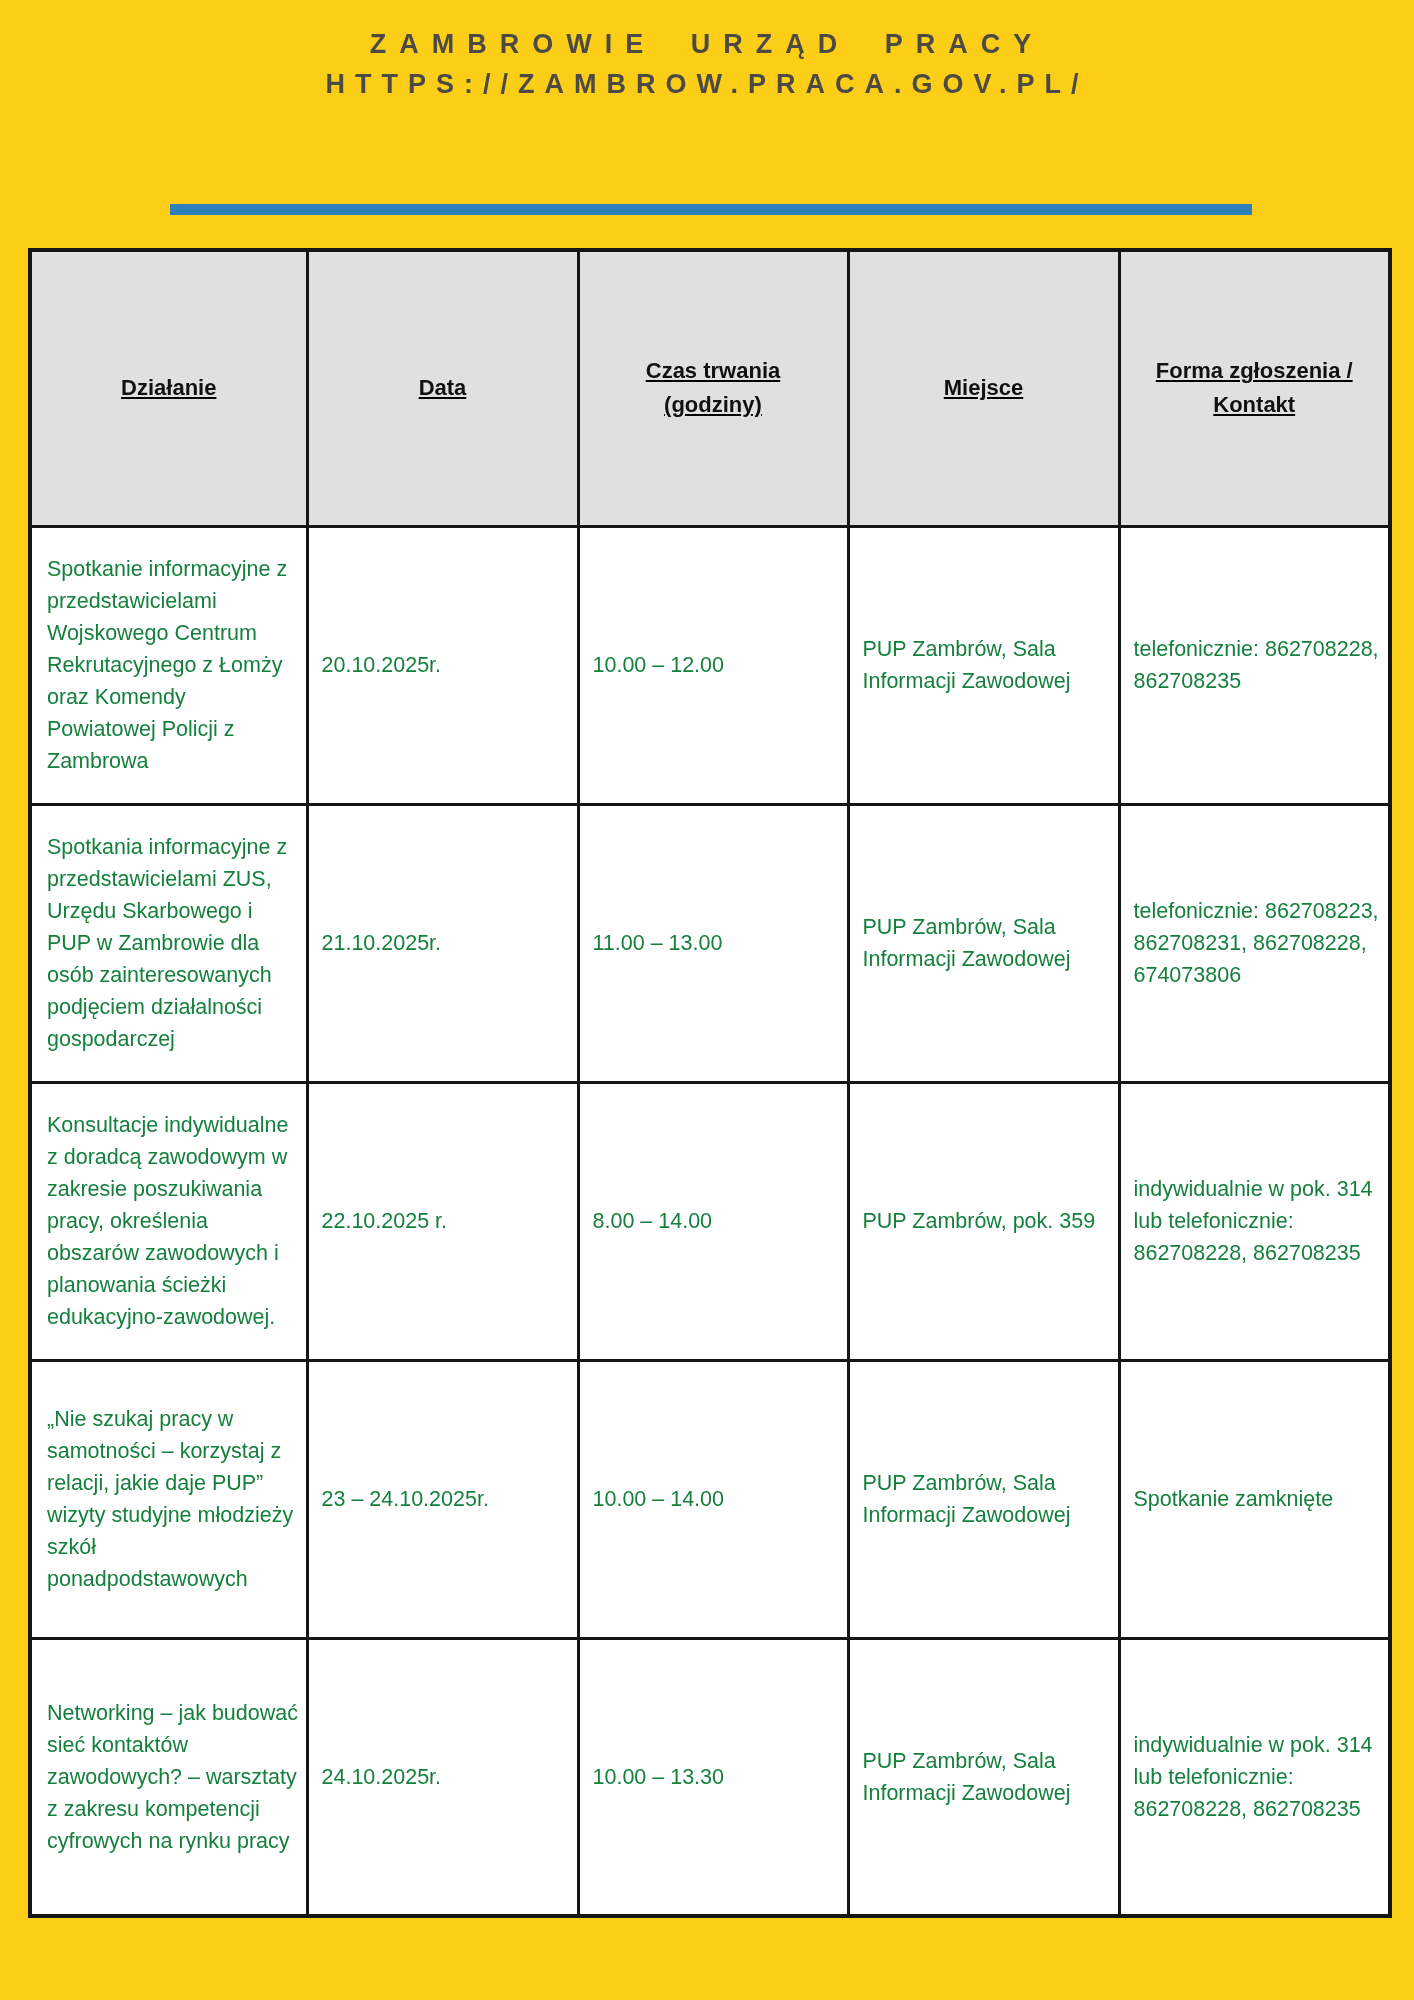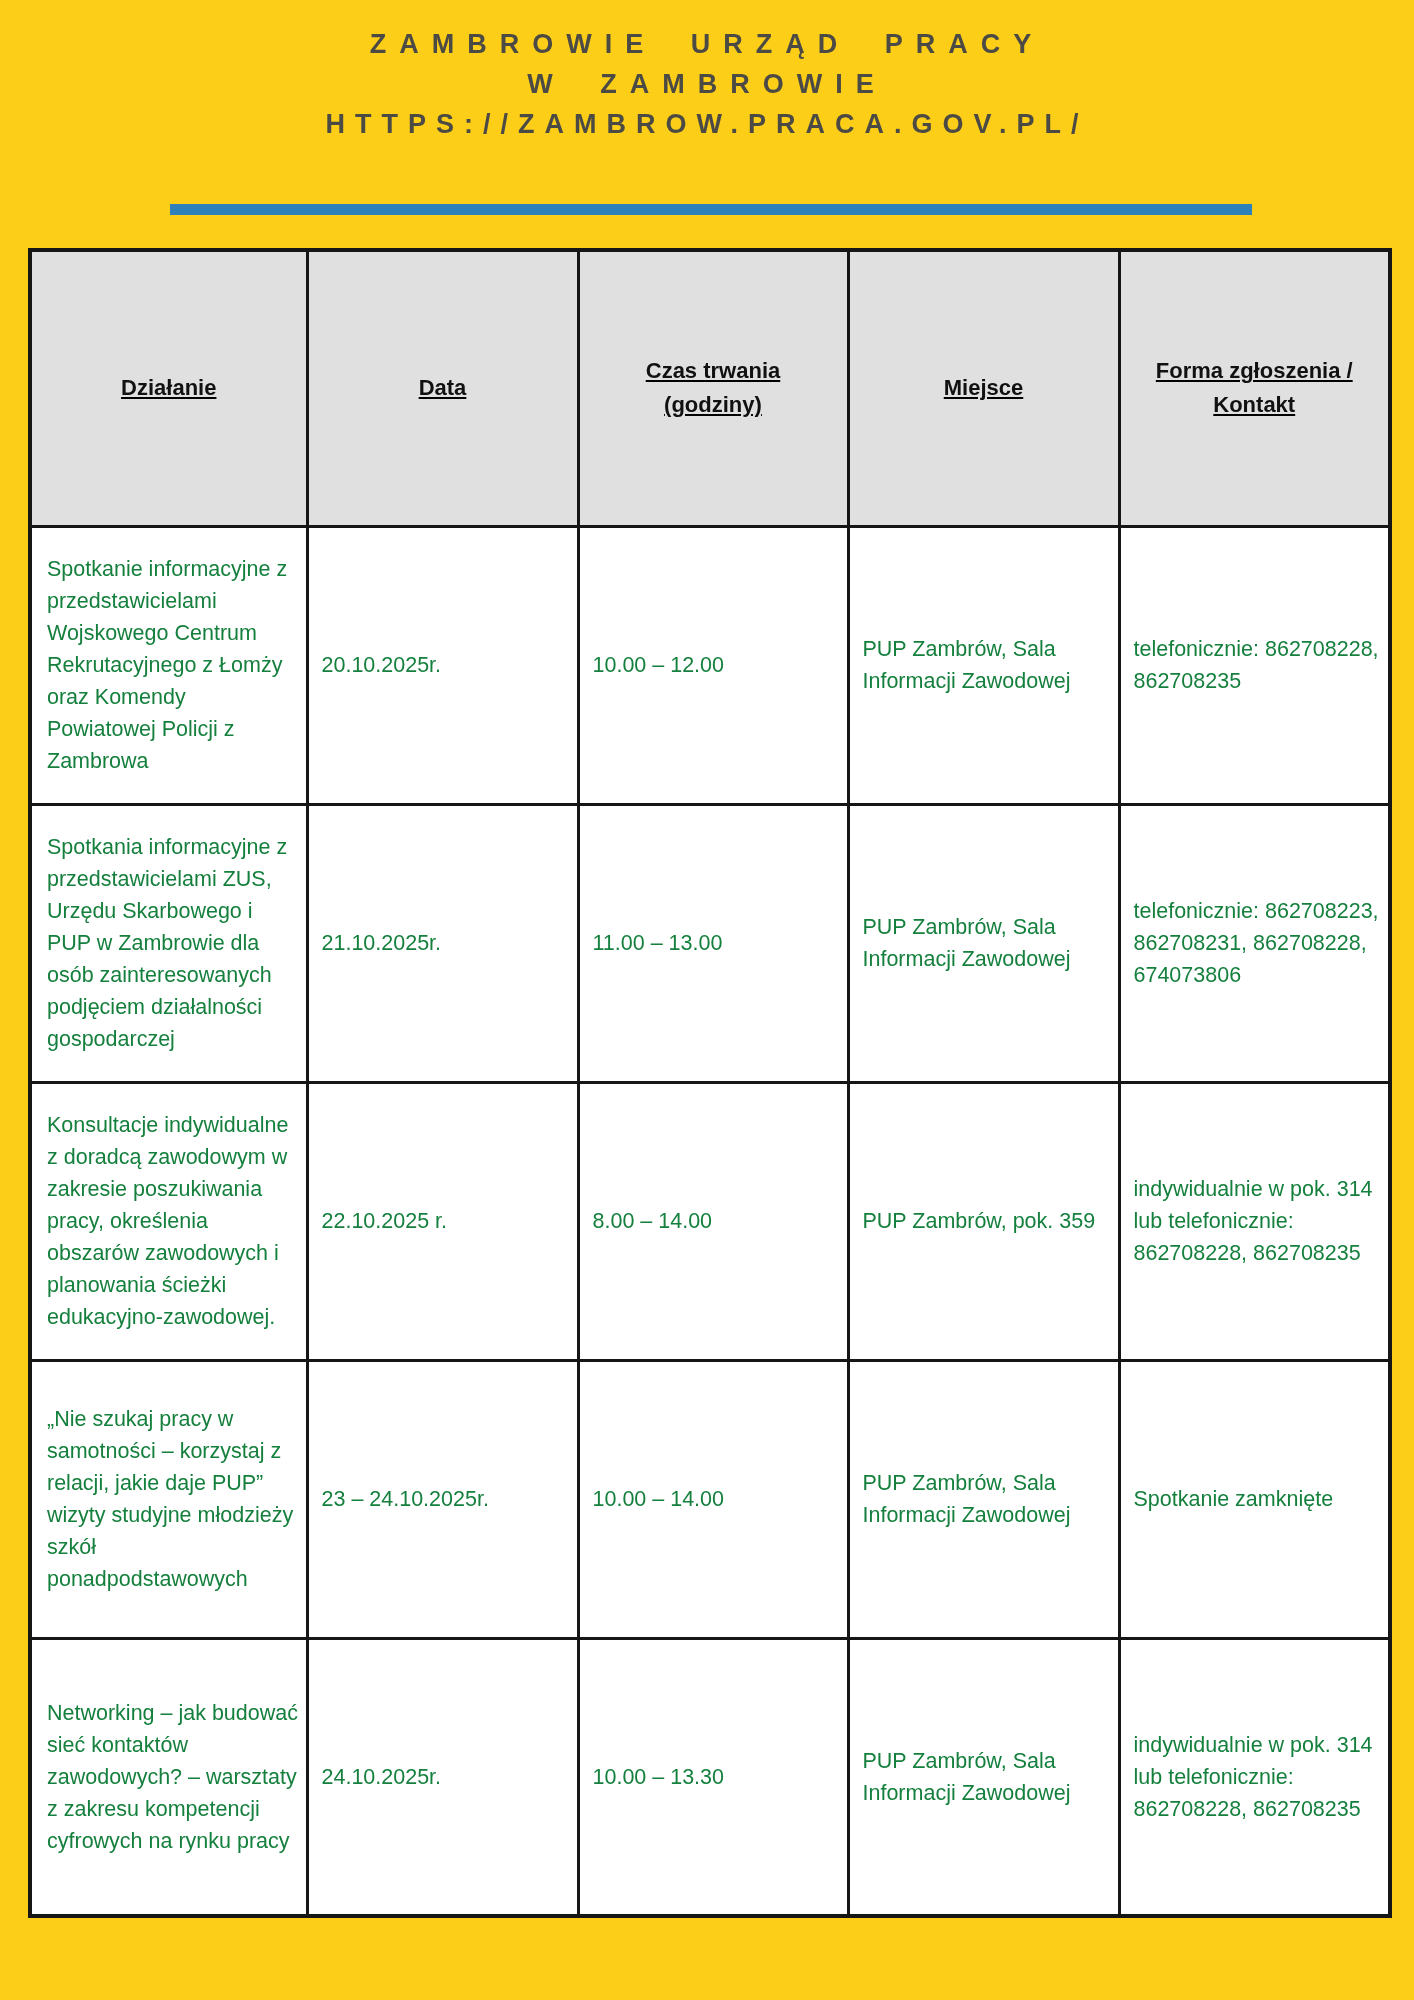--- a/index.html
+++ b/index.html
@@ -86,21 +86,20 @@
   }
   td.c-action{white-space:pre-line;padding-left:15px;padding-right:6px;}
 </style>
 </head>
 <body>
 
 <div class="page">
 
   <header class="flyer-header">
     <div class="h-line h-big">ZAMBROWIE URZĄD PRACY</div>
-    <div class="h-line h-big">W ZAMBROWIE</div>
     <div class="h-line h-small">HTTPS://ZAMBROW.PRACA.GOV.PL/</div>
   </header>
 
   <div class="divider"></div>
 
   <table class="schedule">
     <colgroup>
       <col style="width:277px">
       <col style="width:271px">
       <col style="width:270px">

